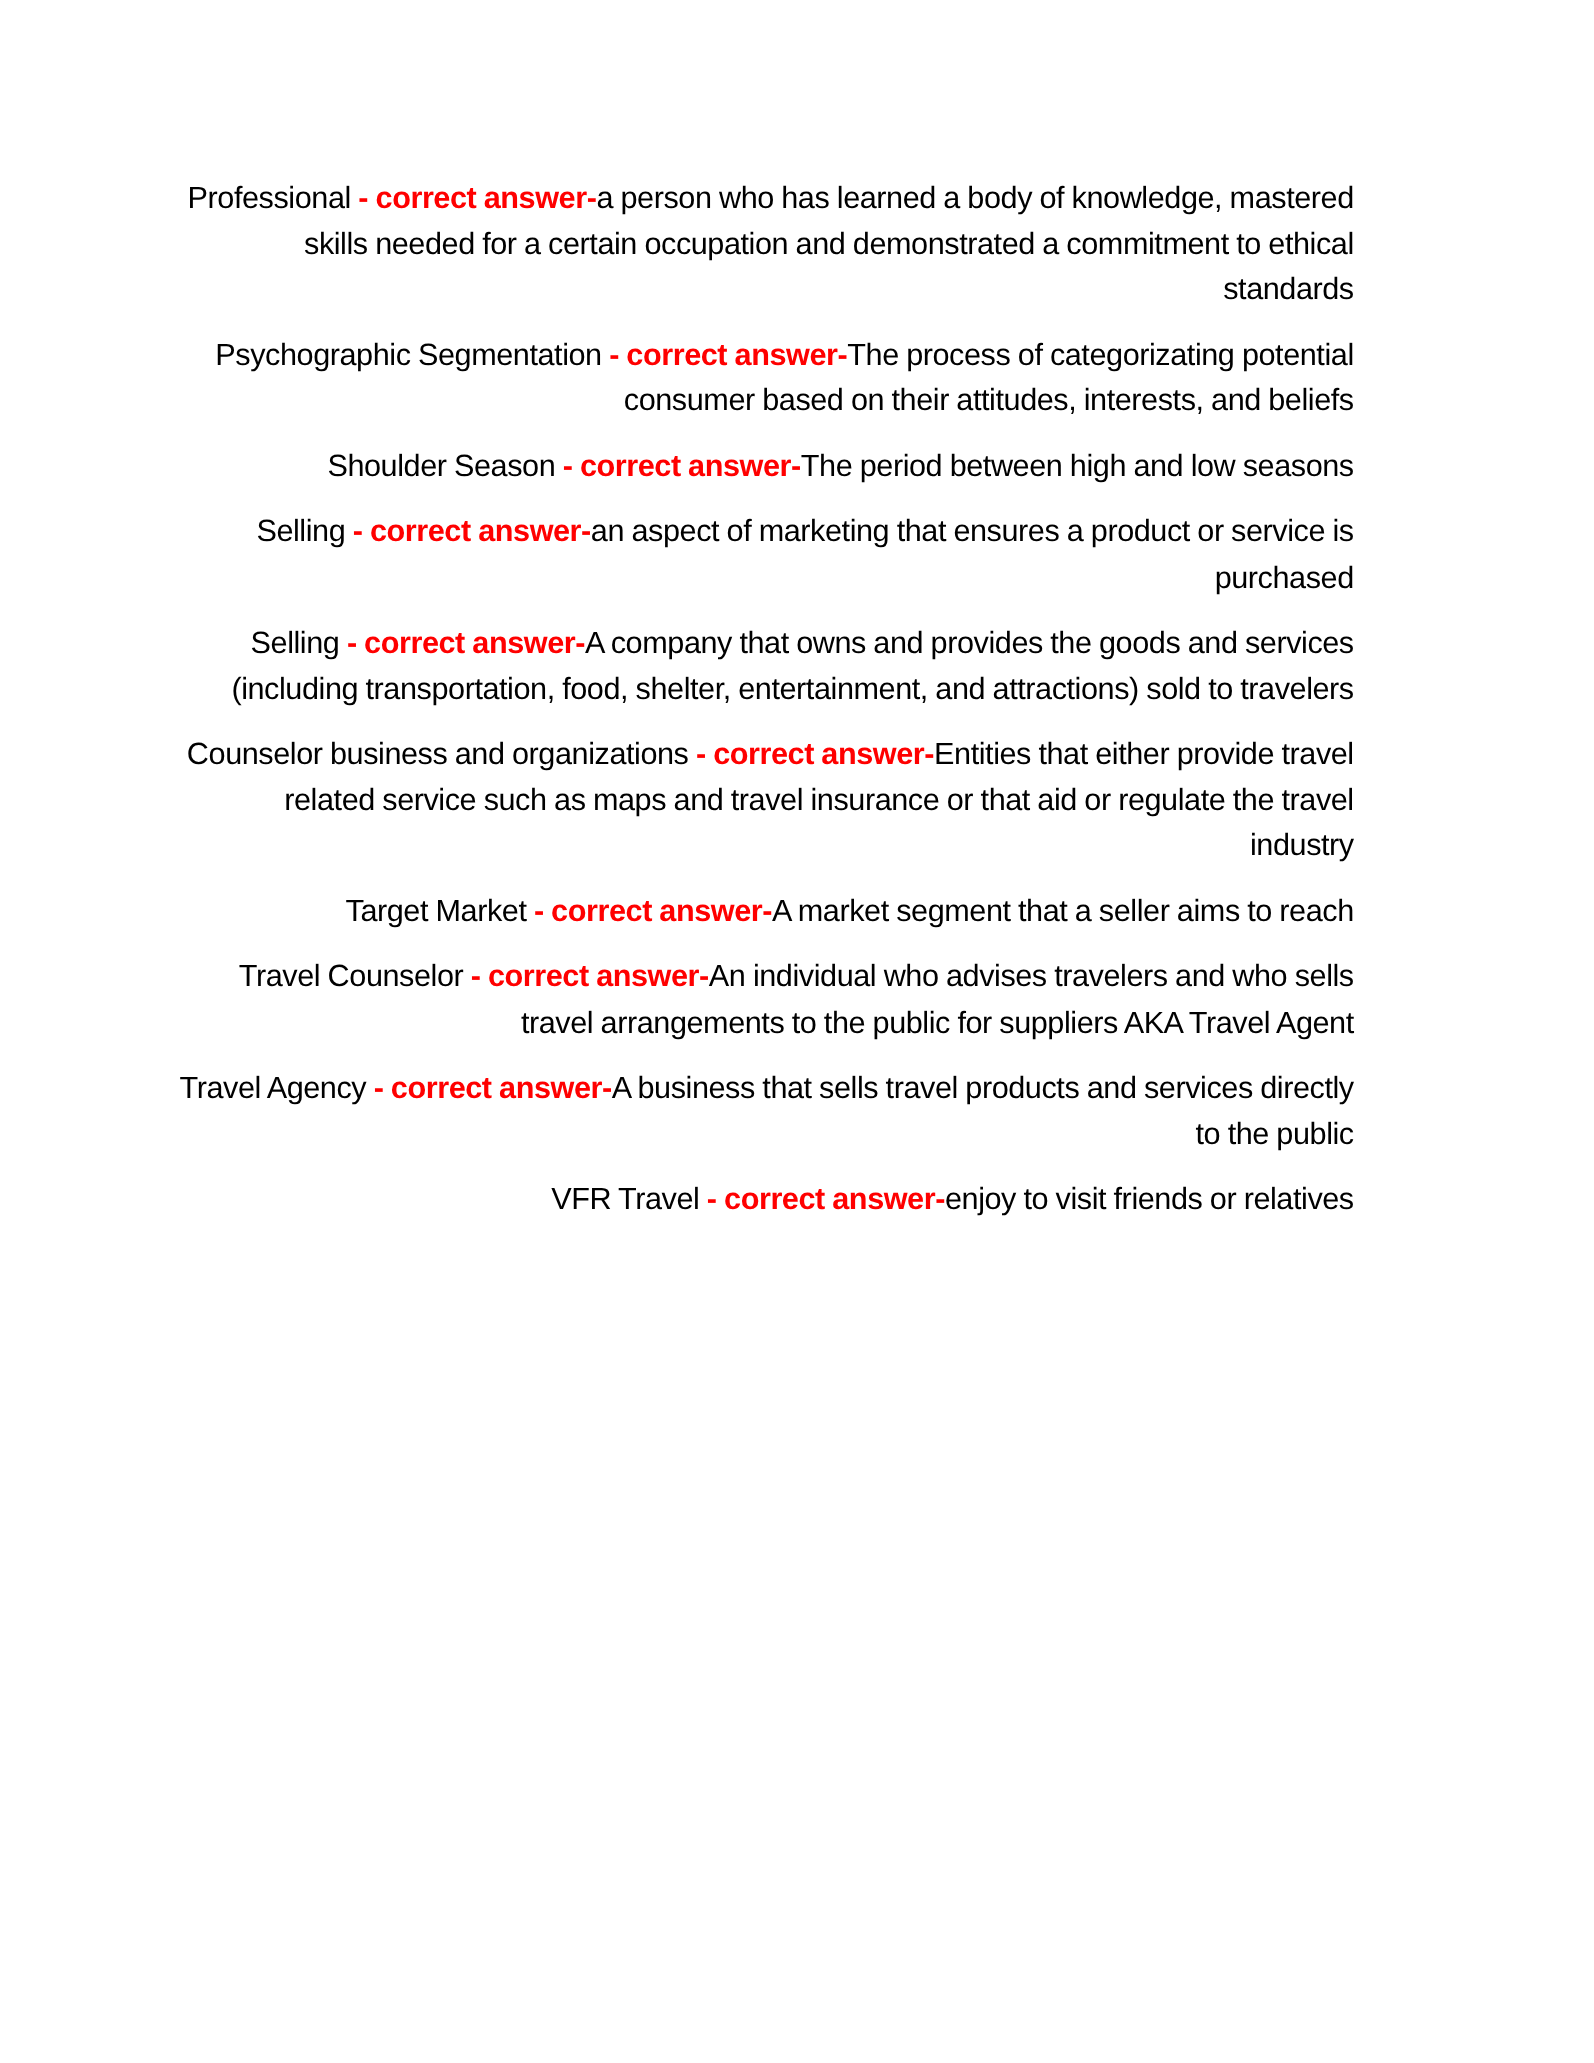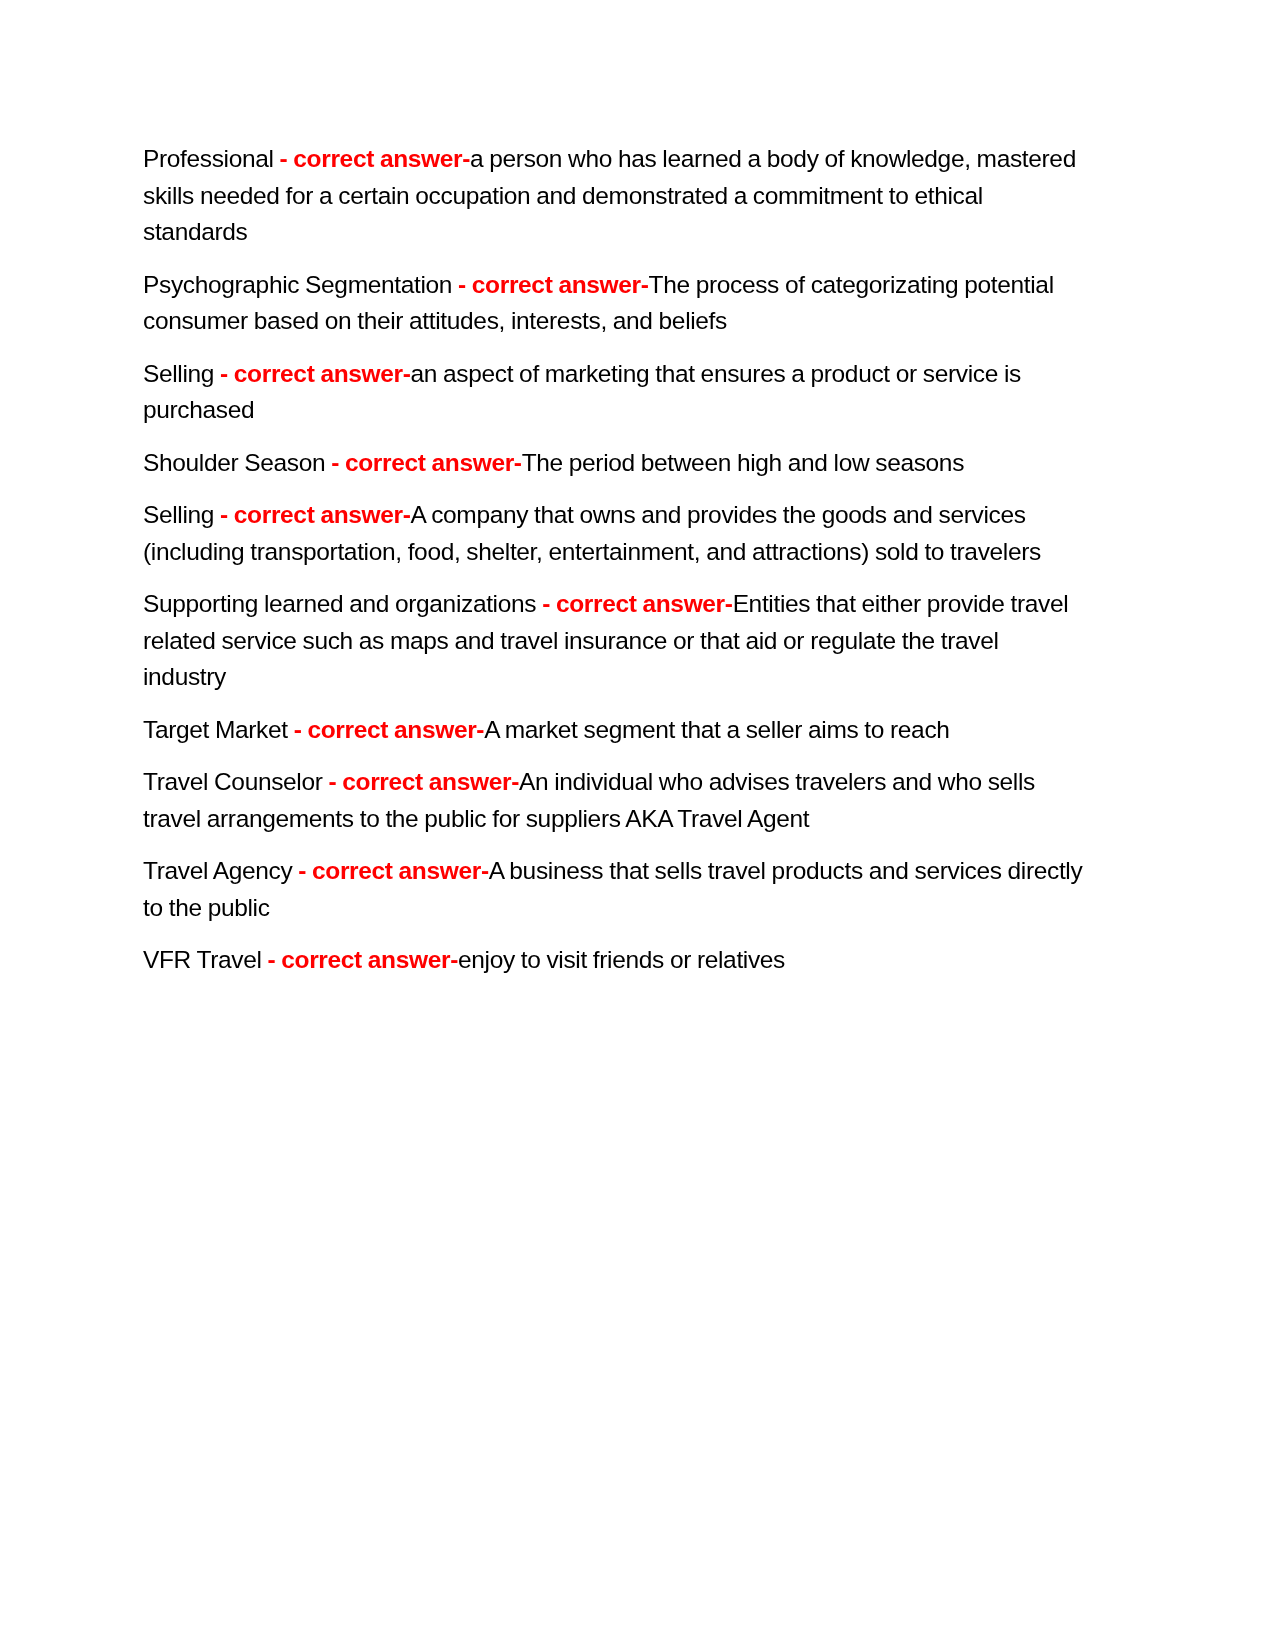--- a/index.html
+++ b/index.html
@@ -1,35 +1,35 @@
 <!DOCTYPE html>
 <html><head>
 <meta charset="utf-8">
 <style>
   html, body { margin: 0; padding: 0; background: #ffffff; }
   body { width: 1275px; height: 1650px; position: relative; overflow: hidden; }
-  .page { position: absolute; left: 143px; top: 141px; width: 940px; }
+  .page { position: absolute; left: 143px; top: 141px; width: 940px; text-align: right; }
   .entry {
     font-family: "Liberation Sans", "DejaVu Sans", sans-serif;
     font-size: 24.5px;
     line-height: 36.5px;
     color: #000;
     margin: 0 0 16px 0;
     letter-spacing: -0.35px;
     word-spacing: -0.5px;
   }
   .sep { color: #ff0000; font-weight: bold; }
 </style>
 </head>
 <body>
 
 <div class="page">
   <p class="entry"><span>Professional</span><span class="sep"> - correct answer-</span><span>a person who has learned a body of knowledge, mastered skills needed for a certain occupation and demonstrated a commitment to ethical standards</span></p>
   <p class="entry"><span>Psychographic Segmentation</span><span class="sep"> - correct answer-</span><span>The process of categorizating potential consumer based on their attitudes, interests, and beliefs</span></p>
+  <p class="entry"><span>Shoulder Season</span><span class="sep"> - correct answer-</span><span>The period between high and low seasons</span></p>
   <p class="entry"><span>Selling</span><span class="sep"> - correct answer-</span><span>an aspect of marketing that ensures a product or service is purchased</span></p>
-  <p class="entry"><span>Shoulder Season</span><span class="sep"> - correct answer-</span><span>The period between high and low seasons</span></p>
   <p class="entry"><span>Selling</span><span class="sep"> - correct answer-</span><span>A company that owns and provides the goods and services (including transportation, food, shelter, entertainment, and attractions) sold to travelers</span></p>
-  <p class="entry"><span>Supporting learned and organizations</span><span class="sep"> - correct answer-</span><span>Entities that either provide travel related service such as maps and travel insurance or that aid or regulate the travel industry</span></p>
+  <p class="entry"><span>Counselor business and organizations</span><span class="sep"> - correct answer-</span><span>Entities that either provide travel related service such as maps and travel insurance or that aid or regulate the travel industry</span></p>
   <p class="entry"><span>Target Market</span><span class="sep"> - correct answer-</span><span>A market segment that a seller aims to reach</span></p>
   <p class="entry"><span>Travel Counselor</span><span class="sep"> - correct answer-</span><span>An individual who advises travelers and who sells travel arrangements to the public for suppliers AKA Travel Agent</span></p>
   <p class="entry"><span>Travel Agency</span><span class="sep"> - correct answer-</span><span>A business that sells travel products and services directly to the public</span></p>
   <p class="entry"><span>VFR Travel</span><span class="sep"> - correct answer-</span><span>enjoy to visit friends or relatives</span></p>
 </div>
 
 </body></html>

